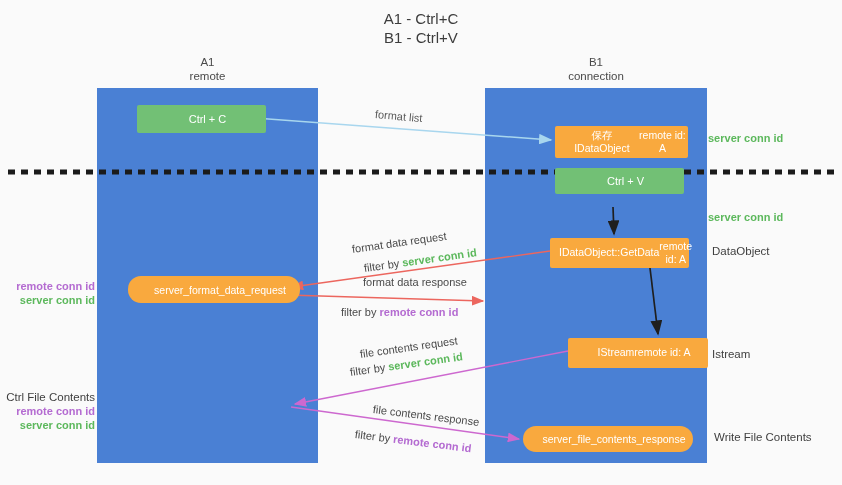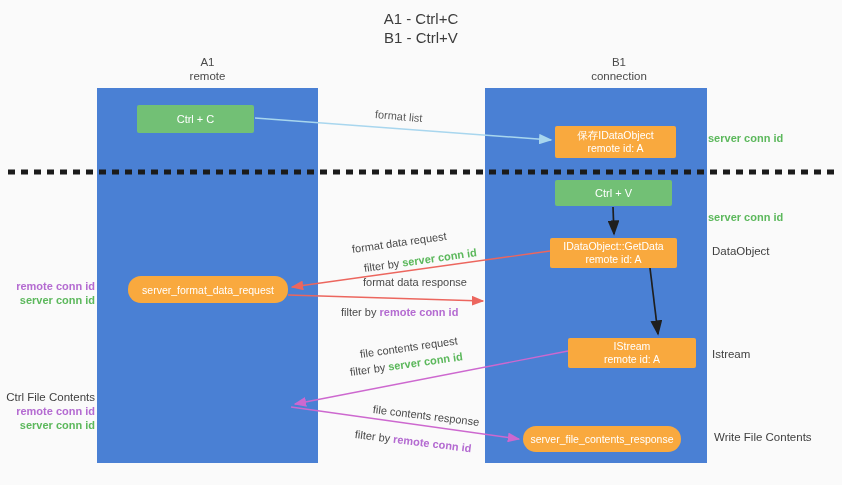--- a/index.html
+++ b/index.html
@@ -10,24 +10,24 @@
          font-size:15px; line-height:19px; color:#3c3c3c;}
 
   .colhead{position:absolute; top:55px; text-align:center; font-size:11.5px;
            line-height:14px; color:#4a4a4a;}
 
   .lane{position:absolute; top:88px; height:375px; background:#4a80d4;}
 
   .arrows{position:absolute; left:0; top:0; width:842px; height:485px; pointer-events:none;}
 
   .box{position:absolute; display:flex; align-items:center; justify-content:center;
-       color:#ffffff; font-size:11px; border-radius:2px; text-align:center;}
+       color:#ffffff; font-size:11px; border-radius:2px; text-align:center;padding-left:12px;}
   .green{background:#72c075;}
   .orange{background:#f9a93e;}
-  .two-line{flex-direction:column; font-size:10.5px; line-height:13.5px;}
+  .two-line{flex-direction:row; font-size:10.5px; line-height:13.5px;}
   .small-text{font-size:10.5px;border-radius:13px;}
 
   .sidelabel{position:absolute; font-size:11.5px; color:#3f3f3f; white-space:nowrap;}
   .green-label{color:#5cb85c; font-weight:bold; font-size:11px;}
   .purple-label{color:#b46bd1; font-weight:bold; font-size:11px;}
   .left-group{position:absolute; text-align:right; font-size:10.5px; line-height:14px;}
 
   .arrowlabel{position:absolute; font-size:11px; color:#4a4a4a; white-space:nowrap;
               transform-origin:left center;}
   .tilt-up{transform:rotate(-8deg);}
@@ -43,21 +43,21 @@
 
   <div class="title">
     <div>A1 - Ctrl+C</div>
     <div>B1 - Ctrl+V</div>
   </div>
 
   <div class="colhead" style="left:97px; width:221px;">
     <div>A1</div>
     <div>remote</div>
   </div>
-  <div class="colhead" style="left:508px; width:222px;">
+  <div class="colhead" style="left:485px; width:222px;">
     <div>B1</div>
     <div>connection</div>
   </div>
 
   <div class="lane" style="left:97px; width:221px;"></div>
   <div class="lane" style="left:485px; width:222px;"></div>
 
   <svg class="arrows" viewBox="0 0 842 485">
     <defs>
       <marker id="m-blue" markerWidth="9" markerHeight="7" refX="8" refY="3.5" orient="auto">
@@ -91,21 +91,21 @@
     <line x1="291" y1="407" x2="519" y2="439" stroke="#cd68cf" stroke-width="1.4" marker-end="url(#m-mag)"></line>
   </svg>
 
   <div class="box green" style="left:137px; top:105px; width:117px; height:28px;">Ctrl + C</div>
 
   <div class="box orange two-line" style="left:555px; top:126px; width:121px; height:32px;">
     <div>保存IDataObject</div>
     <div>remote id: A</div>
   </div>
 
-  <div class="box green" style="left:555px; top:180px; width:117px; height:26px;">Ctrl + V</div>
+  <div class="box green" style="left:555px; top:168px; width:117px; height:26px;">Ctrl + V</div>
 
   <div class="box orange two-line" style="left:550px; top:238px; width:127px; height:30px;">
     <div>IDataObject::GetData</div>
     <div>remote id: A</div>
   </div>
 
   <div class="box orange small-text" style="left:128px; top:276px; width:160px; height:27px;">server_format_data_request</div>
 
 
   <div class="box orange two-line" style="left:568px; top:338px; width:128px; height:30px;">

